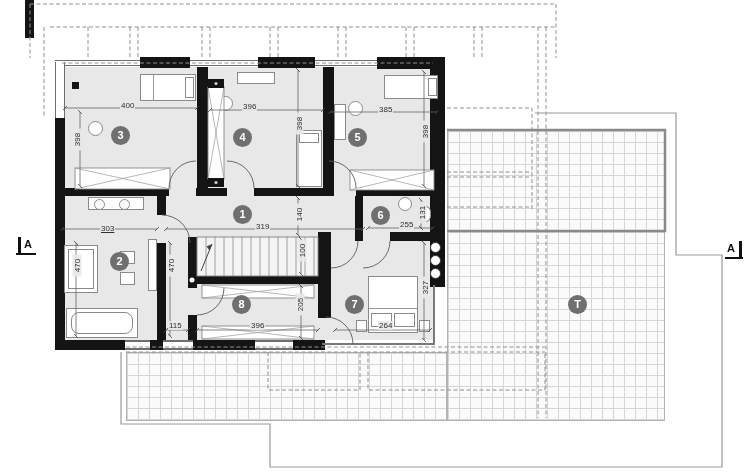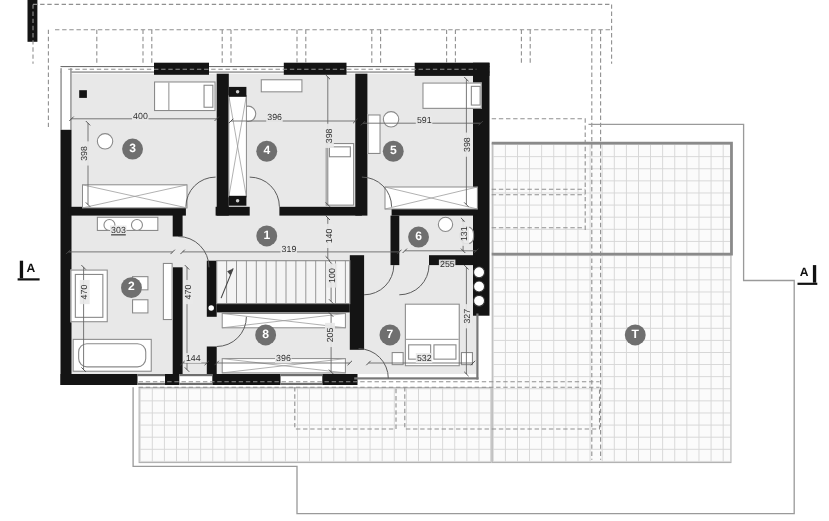--- a/index.html
+++ b/index.html
@@ -189,37 +189,37 @@
         <path d="M76,243 V336"></path>
       <path d="M170,243 V336"></path>
         <path d="M301,239 V274"></path>
         <path d="M301,286 V338"></path>
       <path d="M421,200 V228"></path>
     </g>
   </svg>
 
   <div class="dim" style="left:120px;top:101px;">400</div>
   <div class="dim" style="left:242px;top:102px;">396</div>
-  <div class="dim" style="left:378px;top:105px;">591</div>
+  <div class="dim" style="left:378px;top:105px;">385</div>
   <div class="dim v" style="left:66px;top:135px;width:20px;text-align:center;">398</div>
   <div class="dim v" style="left:288px;top:119px;width:20px;text-align:center;">398</div>
   <div class="dim v" style="left:414px;top:127px;width:20px;text-align:center;">398</div>
   <div class="dim v" style="left:288px;top:210px;width:20px;text-align:center;">140</div>
-  <div class="dim" style="left:100px;top:205px;text-decoration:underline;">303</div>
+  <div class="dim" style="left:100px;top:224px;text-decoration:underline;">303</div>
   <div class="dim" style="left:255px;top:222px;">319</div>
-  <div class="dim" style="left:399px;top:220px;margin-top:16px;">255</div>
+  <div class="dim" style="left:399px;top:220px;">255</div>
   <div class="dim v" style="left:411px;top:208px;width:20px;text-align:center;">131</div>
   <div class="dim v" style="left:66px;top:261px;width:20px;text-align:center;">470</div>
   <div class="dim v" style="left:160px;top:261px;width:20px;text-align:center;">470</div>
   <div class="dim v" style="left:291px;top:246px;width:20px;text-align:center;">100</div>
   <div class="dim v" style="left:289px;top:300px;width:20px;text-align:center;">205</div>
   <div class="dim" style="left:250px;top:321px;">396</div>
-  <div class="dim" style="left:168px;top:321px;">144</div>
+  <div class="dim" style="left:168px;top:321px;">115</div>
   <div class="dim v" style="left:414px;top:283px;width:20px;text-align:center;">327</div>
-  <div class="dim" style="left:378px;top:321px;">532</div>
+  <div class="dim" style="left:378px;top:321px;">264</div>
 
   <div class="rmc" style="left:233px;top:205px;">1</div>
   <div class="rmc" style="left:110px;top:252px;">2</div>
   <div class="rmc" style="left:111px;top:126px;">3</div>
   <div class="rmc" style="left:233px;top:128px;">4</div>
   <div class="rmc" style="left:348px;top:128px;">5</div>
   <div class="rmc" style="left:371px;top:206px;">6</div>
   <div class="rmc" style="left:345px;top:295px;">7</div>
   <div class="rmc" style="left:232px;top:295px;">8</div>
   <div class="rmc" style="left:568px;top:295px;">T</div>

